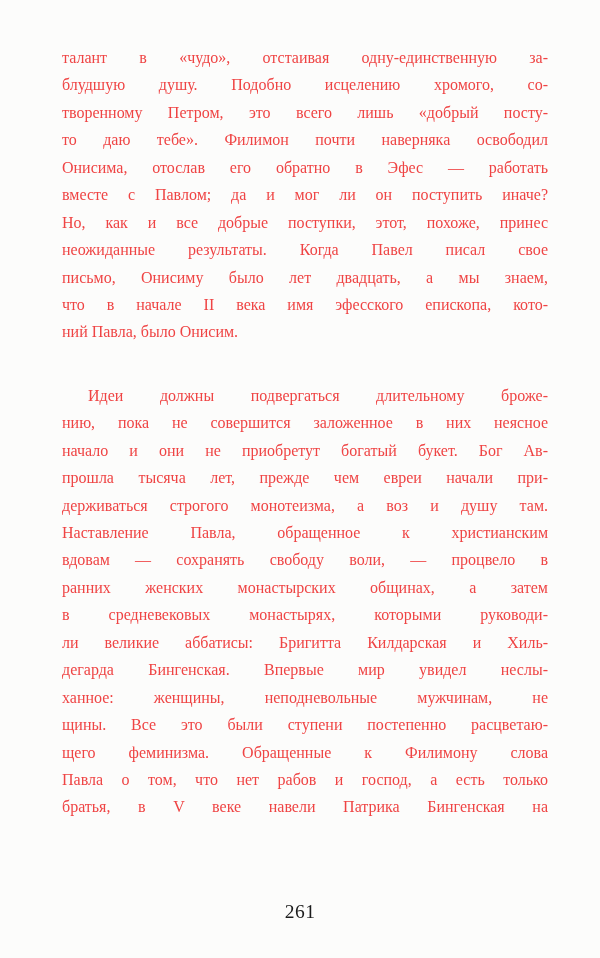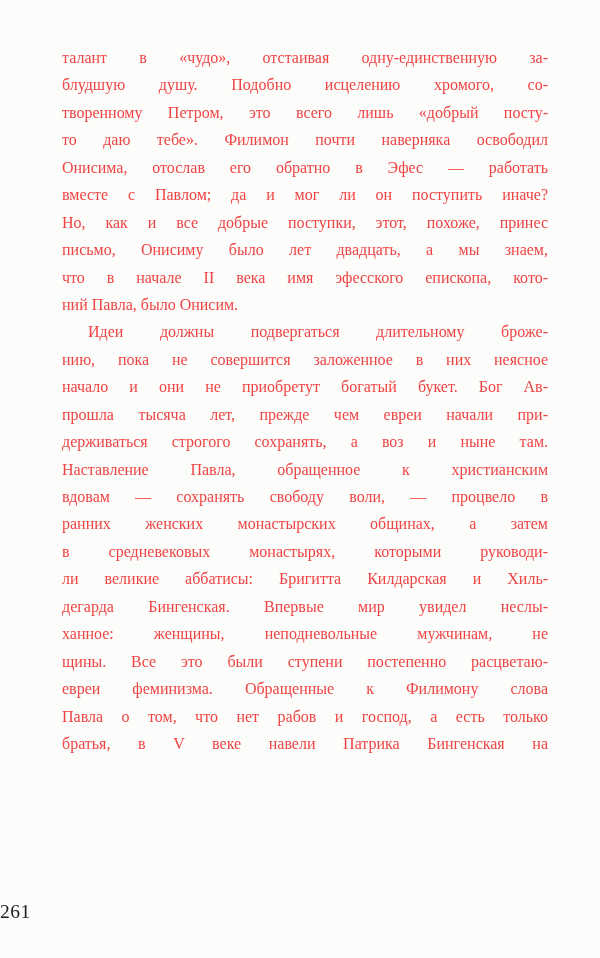--- a/index.html
+++ b/index.html
@@ -34,58 +34,60 @@
     text-align-last: justify;
     -moz-text-align-last: justify;
   }
   .line.flush {
     text-align: center;
     text-align-last: left;
     -moz-text-align-last: left;
   }
   .line.indent {
     text-indent: 26px;
+    margin-top: 36px;
   }
   .page-number {
     position: absolute;
     top: 901px;
     left: 0;
     width: 600px;
-    text-align: left;
+    text-align: center;
     font-size: 19.5px;
     color: #1c1c1c;
     letter-spacing: 0.5px;
   }
 </style>
 </head>
 <body>
 
 <div class="page">
   <div class="text-block">
       <div class="line">талант в «чудо», отстаивая одну-единственную за-</div>
       <div class="line">блудшую душу. Подобно исцелению хромого, со-</div>
       <div class="line">творенному Петром, это всего лишь «добрый посту-</div>
       <div class="line">то даю тебе». Филимон почти наверняка освободил</div>
       <div class="line">Онисима, отослав его обратно в Эфес — работать</div>
       <div class="line">вместе с Павлом; да и мог ли он поступить иначе?</div>
       <div class="line">Но, как и все добрые поступки, этот, похоже, принес</div>
+      <div class="line">неожиданные результаты. Когда Павел писал свое</div>
       <div class="line">письмо, Онисиму было лет двадцать, а мы знаем,</div>
       <div class="line">что в начале II века имя эфесского епископа, кото-</div>
       <div class="line flush">ний Павла, было Онисим.</div>
       <div class="line indent">Идеи должны подвергаться длительному броже-</div>
       <div class="line">нию, пока не совершится заложенное в них неясное</div>
       <div class="line">начало и они не приобретут богатый букет. Бог Ав-</div>
       <div class="line">прошла тысяча лет, прежде чем евреи начали при-</div>
-      <div class="line">держиваться строгого сохранять, а воз и ныне там.</div>
+      <div class="line">держиваться строгого монотеизма, а воз и душу там.</div>
       <div class="line">Наставление Павла, обращенное к христианским</div>
       <div class="line">вдовам — сохранять свободу воли, — процвело в</div>
       <div class="line">ранних женских монастырских общинах, а затем</div>
       <div class="line">в средневековых монастырях, которыми руководи-</div>
       <div class="line">ли великие аббатисы: Бригитта Килдарская и Хиль-</div>
       <div class="line">дегарда Бингенская. Впервые мир увидел неслы-</div>
       <div class="line">ханное: женщины, неподневольные мужчинам, не</div>
       <div class="line">щины. Все это были ступени постепенно расцветаю-</div>
-      <div class="line">евреи феминизма. Обращенные к Филимону слова</div>
+      <div class="line">щего феминизма. Обращенные к Филимону слова</div>
       <div class="line">Павла о том, что нет рабов и господ, а есть только</div>
       <div class="line">братья, в V веке навели Патрика Бингенская на</div>
     </div>
   <div class="page-number">261</div>
 </div>
 
 </body></html>

